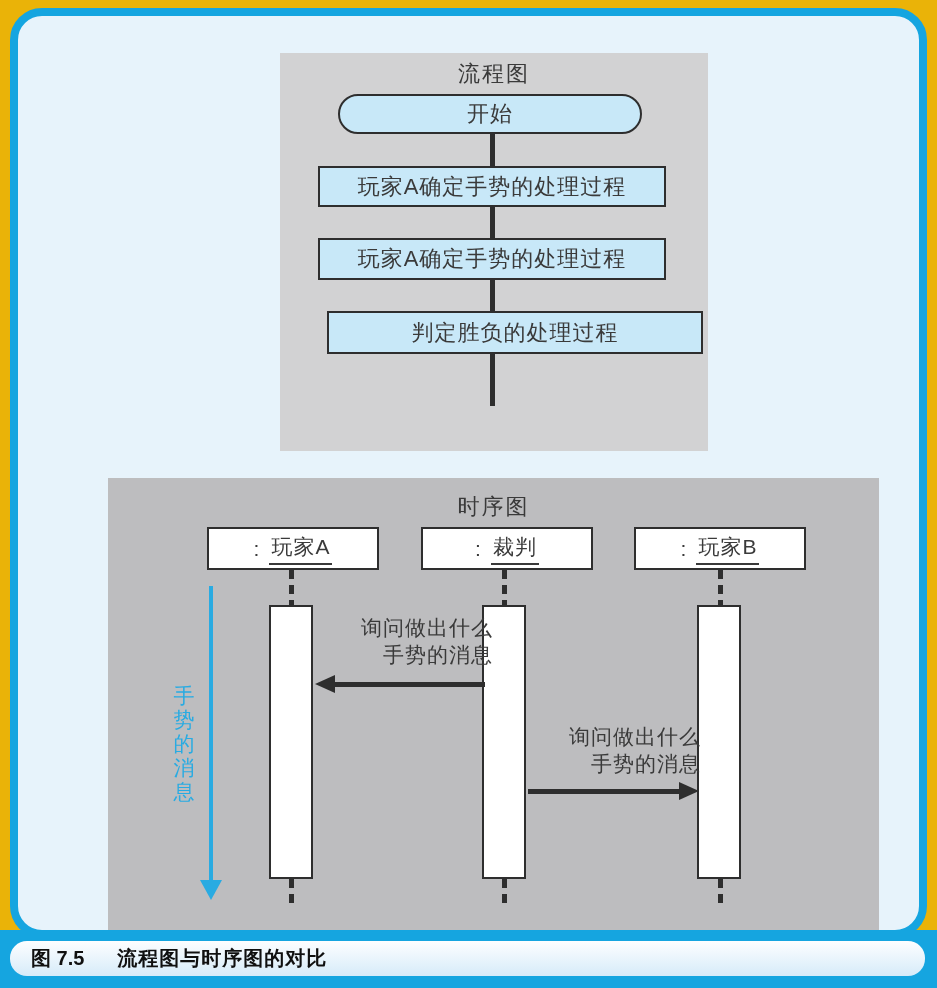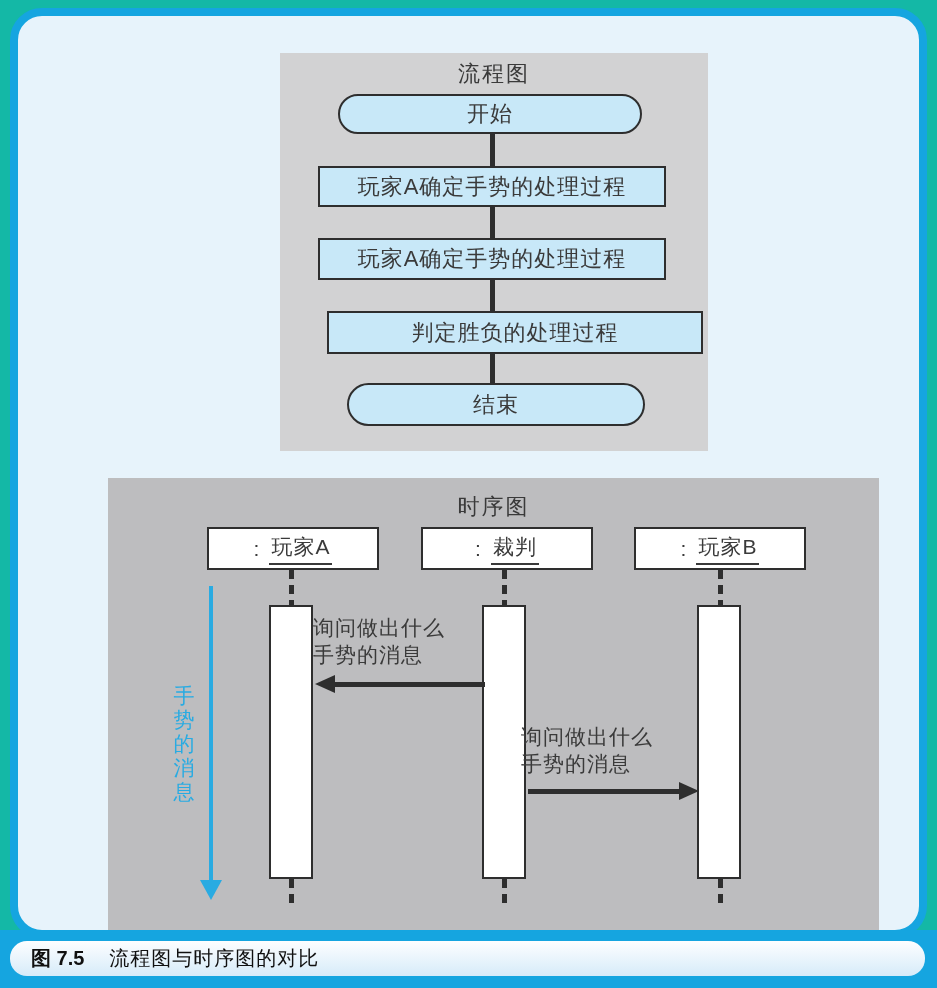--- a/index.html
+++ b/index.html
@@ -9,21 +9,21 @@
     --flowchart_bg:#D2D2D3;
     --sequence_bg:#BDBDBF;
     --node_fill:#C8E8F8;
     --line:#2E2E2E;
     --text:#3A3A3A;
     --caption_text:#101010;
   }
   *{margin:0;padding:0;box-sizing:border-box;}
   html,body{background:#ffffff;}
   .page{
-    position:relative;width:937px;height:988px;background:#14b8a6;overflow:hidden;
+    position:relative;width:937px;height:988px;background:#eab308;overflow:hidden;
     font-family:"Liberation Sans","DejaVu Sans",sans-serif;color:var(--text);
   }
   .figure-panel{
     position:absolute;left:10px;top:8px;width:917px;height:930px;
     background:var(--panel_bg);border:8px solid var(--frame_cyan);border-radius:32px;
   }
   
   .flowchart-panel{
     position:absolute;left:262px;top:37px;width:428px;height:398px;
     background:var(--flowchart_bg);
@@ -77,57 +77,56 @@
   .msg-arrow .shaft{position:absolute;top:7px;height:5px;background:var(--line);}
   .msg-arrow .head{position:absolute;top:0;width:0;height:0;}
   .arrow-1{left:207px;top:197px;width:170px;}
   .arrow-1 .shaft{left:14px;right:0;}
   .arrow-1 .head{left:0;border-top:9px solid transparent;border-bottom:9px solid transparent;
     border-right:20px solid var(--line);}
   .arrow-2{left:420px;top:304px;width:171px;}
   .arrow-2 .shaft{left:0;right:14px;}
   .arrow-2 .head{right:0;border-top:9px solid transparent;border-bottom:9px solid transparent;
     border-left:20px solid var(--line);}
-  .msg-label{position:absolute;width:180px;text-align:left;font-size:21px;
+  .msg-label{position:absolute;width:180px;text-align:right;font-size:21px;
     line-height:27px;letter-spacing:1px;z-index:3;}
   .label-1{left:205px;top:136px;}
   .label-2{left:413px;top:245px;}
   .time-line{position:absolute;left:101px;top:108px;width:4px;height:296px;
     background:var(--arrow_cyan);}
   .time-head{position:absolute;left:92px;top:402px;width:0;height:0;
     border-left:11px solid transparent;border-right:11px solid transparent;
     border-top:20px solid var(--arrow_cyan);}
   .time-label{position:absolute;left:63px;top:206px;width:26px;
     font-size:21px;line-height:24px;color:var(--arrow_cyan);
     text-align:center;word-break:break-all;letter-spacing:0;}
   
   .caption-bar{position:absolute;left:0;top:930px;width:937px;height:58px;
     background:var(--frame_cyan);}
   .caption-strip{position:absolute;left:10px;top:11px;width:915px;height:35px;
     border-radius:17px;background:linear-gradient(#FDFEFF,#D6EBF9);
-    display:flex;align-items:center;padding-left:21px;gap:15px;}
+    display:flex;align-items:center;padding-left:21px;}
   .caption-strip .cap-num{font-size:20px;font-weight:bold;color:var(--caption_text);}
-  .caption-strip .cap-title{font-size:20px;font-weight:normal;color:var(--caption_text);
-    margin-left:10px;letter-spacing:1px;}
+  .caption-strip .cap-title{font-size:20px;font-weight:bold;color:var(--caption_text);
+    margin-left:33px;letter-spacing:1px;}
 </style>
 </head>
 <body>
 
 <div class="page">
 
   <div class="figure-panel">
 
     <div class="flowchart-panel">
       <div class="fc-title">流程图</div>
       <div class="fc-connector"></div>
       <div class="node step-1">玩家A确定手势的处理过程</div>
       <div class="node pill pill-start">开始</div>
       <div class="node step-2">玩家A确定手势的处理过程</div>
       <div class="node step-3">判定胜负的处理过程</div>
-      <div class="node pill pill-end">结束</div>
     </div>
 
     <div class="sequence-panel">
       <div class="seq-title">时序图</div>
 
       <div class="actor-box actor-a">
         <span class="actor-colon">:</span>
         <span class="actor-name">玩家A</span>
       </div>
       <div class="actor-box actor-r">

